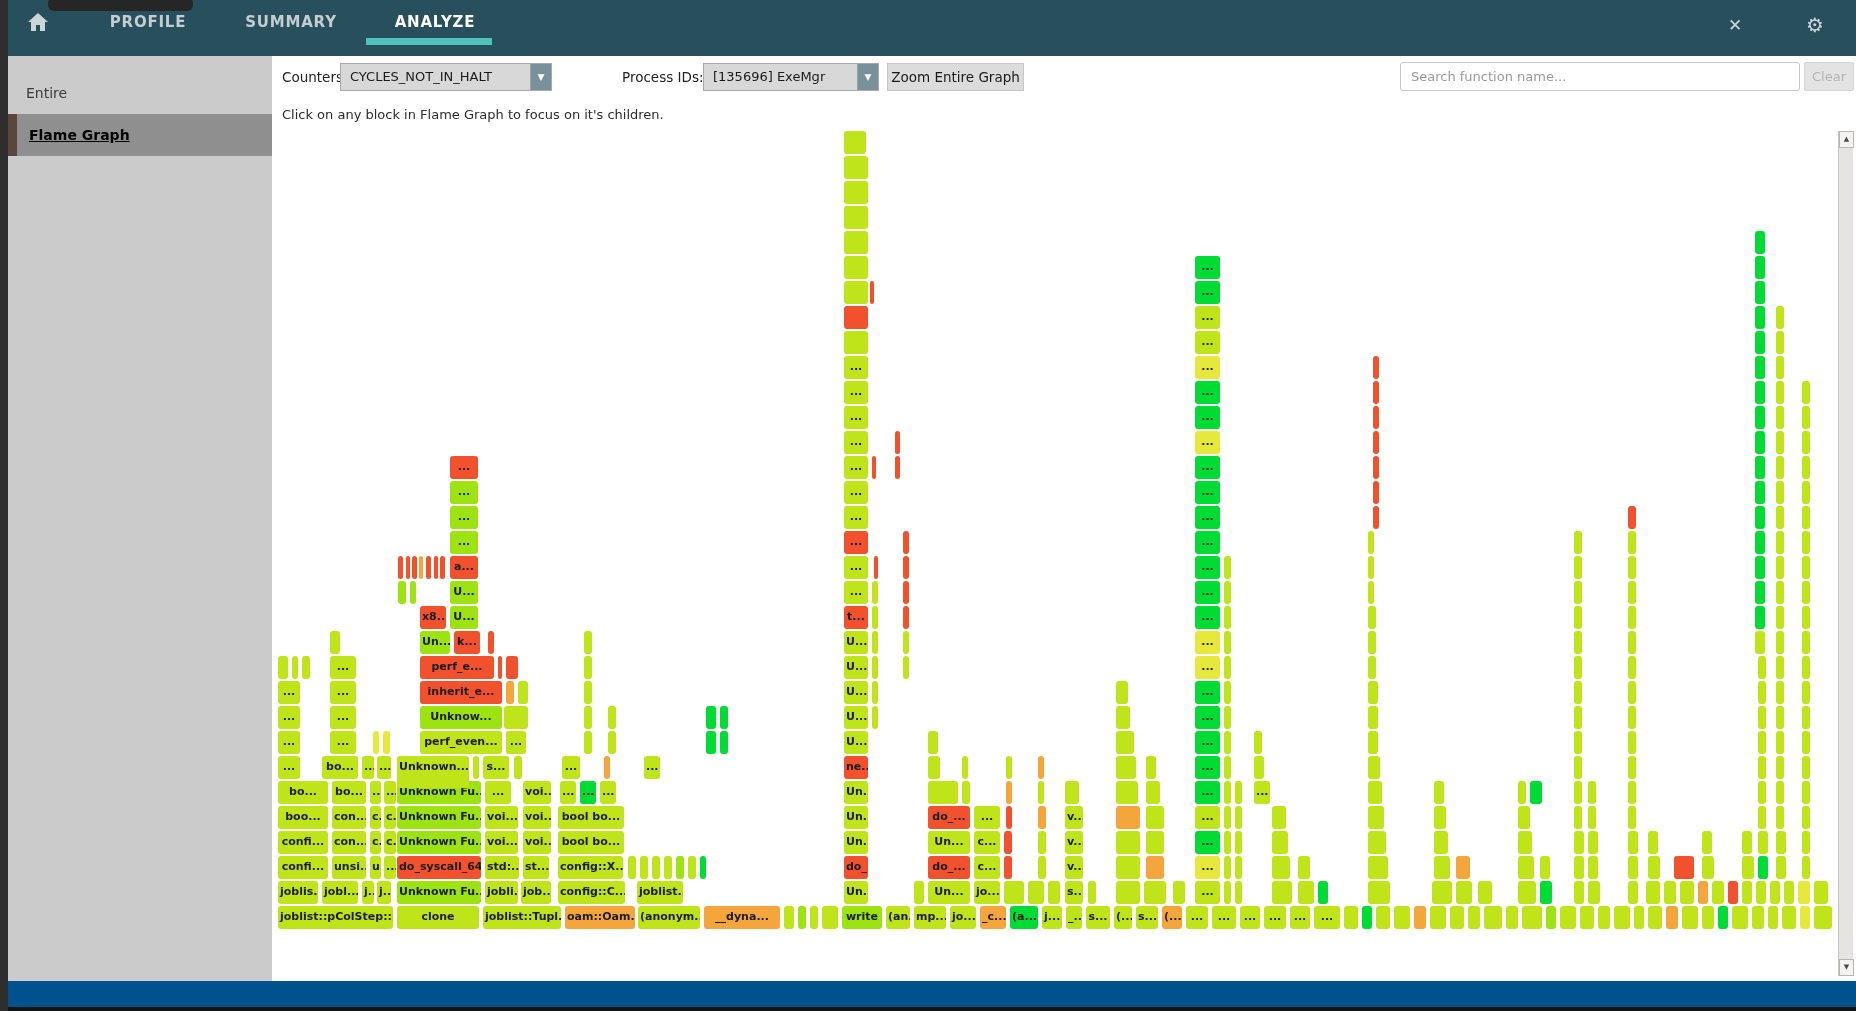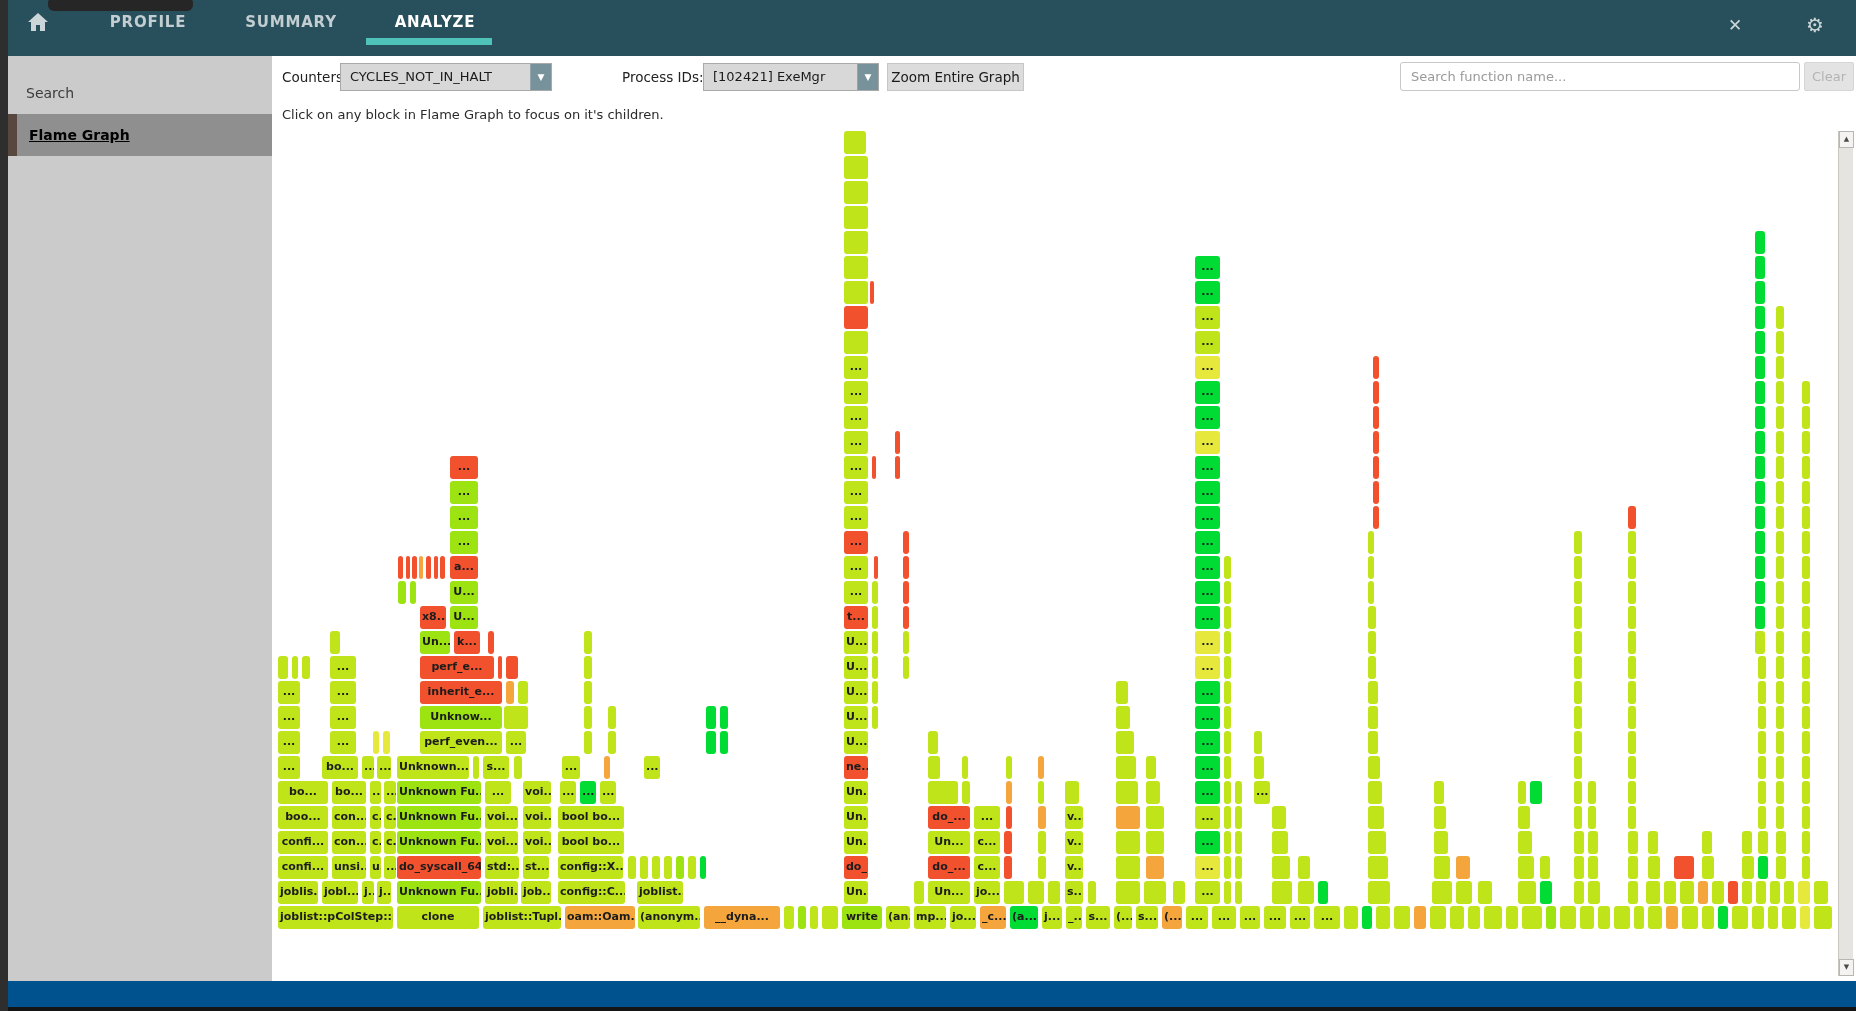--- a/index.html
+++ b/index.html
@@ -73,33 +73,33 @@
   <div class="tab" style="left:88px; width:120px;">PROFILE</div>
   <div class="tab" style="left:231px; width:120px;">SUMMARY</div>
   <div class="tab active" style="left:375px; width:120px;">ANALYZE</div>
   <div class="tab-underline" style="background: rgb(79, 195, 184);"></div>
   <div class="win-icon" style="left:1720px;">✕</div>
   <div class="win-icon" style="left:1800px; font-size:20px;">⚙</div>
 </div>
 
 <div class="sidebar" style="background: rgb(203, 203, 203);">
   <div style="height:16px;"></div>
-  <div class="side-item">Search</div>
+  <div class="side-item">Entire</div>
   <div class="side-item selected" style="background: rgb(143, 143, 143); text-decoration: underline;">Flame Graph</div>
 </div>
 
 <div class="main">
   <div class="toolbar-label" style="left:10px;">Counters:</div>
   <div class="dropdown" style="left:68px; width:212px;">
     <span>CYCLES_NOT_IN_HALT</span>
     <span class="dd-arrow">▼</span>
   </div>
   <div class="toolbar-label" style="left:350px;">Process IDs:</div>
   <div class="dropdown" style="left:431px; width:176px;">
-    <span>[102421] ExeMgr</span>
+    <span>[135696] ExeMgr</span>
     <span class="dd-arrow">▼</span>
   </div>
   <div class="btn" style="left:615px; width:137px;">Zoom Entire Graph</div>
   <input class="search" type="text" placeholder="Search function name..." style="">
   <div class="btn-clear">Clear</div>
   <div class="info-line">Click on any block in Flame Graph to focus on it's children.</div>
 </div>
 
 <div class="flame">
     <div class="fb" style="left: 0px; width: 115px; top: 775px; height: 23px; background: rgb(191, 228, 26);">joblist::pColStep::p...</div>
@@ -339,21 +339,21 @@
     <div class="fb" style="left: 1296px; width: 8px; top: 650px; height: 23px; background: rgb(191, 228, 26);"></div>
     <div class="fb" style="left: 1310px; width: 8px; top: 650px; height: 23px; background: rgb(191, 228, 26);"></div>
     <div class="fb" style="left: 1350px; width: 8px; top: 650px; height: 23px; background: rgb(191, 228, 26);"></div>
     <div class="fb" style="left: 1480px; width: 8px; top: 650px; height: 23px; background: rgb(191, 228, 26);"></div>
     <div class="fb" style="left: 1498px; width: 8px; top: 650px; height: 23px; background: rgb(191, 228, 26);"></div>
     <div class="fb" style="left: 1524px; width: 8px; top: 650px; height: 23px; background: rgb(191, 228, 26);"></div>
     <div class="fb" style="left: 0px; width: 22px; top: 625px; height: 23px; background: rgb(191, 228, 26);">...</div>
     <div class="fb" style="left: 44px; width: 36px; top: 625px; height: 23px; background: rgb(191, 228, 26);">bo...</div>
     <div class="fb" style="left: 84px; width: 12px; top: 625px; height: 23px; background: rgb(191, 228, 26);">...</div>
     <div class="fb" style="left: 99px; width: 14px; top: 625px; height: 23px; background: rgb(191, 228, 26);">...</div>
-    <div class="fb" style="left: 119px; width: 72px; top: 625px; height: 23px; background: rgb(191, 228, 26);">Unknown...</div>
+    <div class="fb" style="left: 119px; width: 72px; top: 625px; height: 32px; background: rgb(191, 228, 26);">Unknown...</div>
     <div class="fb" style="left: 195px; width: 6px; top: 625px; height: 23px; background: rgb(191, 228, 26);"></div>
     <div class="fb" style="left: 205px; width: 26px; top: 625px; height: 23px; background: rgb(191, 228, 26);">s...</div>
     <div class="fb" style="left: 236px; width: 8px; top: 625px; height: 23px; background: rgb(191, 228, 26);"></div>
     <div class="fb" style="left: 284px; width: 18px; top: 625px; height: 23px; background: rgb(191, 228, 26);">...</div>
     <div class="fb" style="left: 326px; width: 6px; top: 625px; height: 23px; background: rgb(244, 166, 60);"></div>
     <div class="fb" style="left: 366px; width: 16px; top: 625px; height: 23px; background: rgb(191, 228, 26);">...</div>
     <div class="fb" style="left: 566px; width: 24px; top: 625px; height: 23px; background: rgb(242, 81, 46);">ne...</div>
     <div class="fb" style="left: 650px; width: 12px; top: 625px; height: 23px; background: rgb(191, 228, 26);"></div>
     <div class="fb" style="left: 684px; width: 6px; top: 625px; height: 23px; background: rgb(191, 228, 26);"></div>
     <div class="fb" style="left: 728px; width: 6px; top: 625px; height: 23px; background: rgb(191, 228, 26);"></div>

